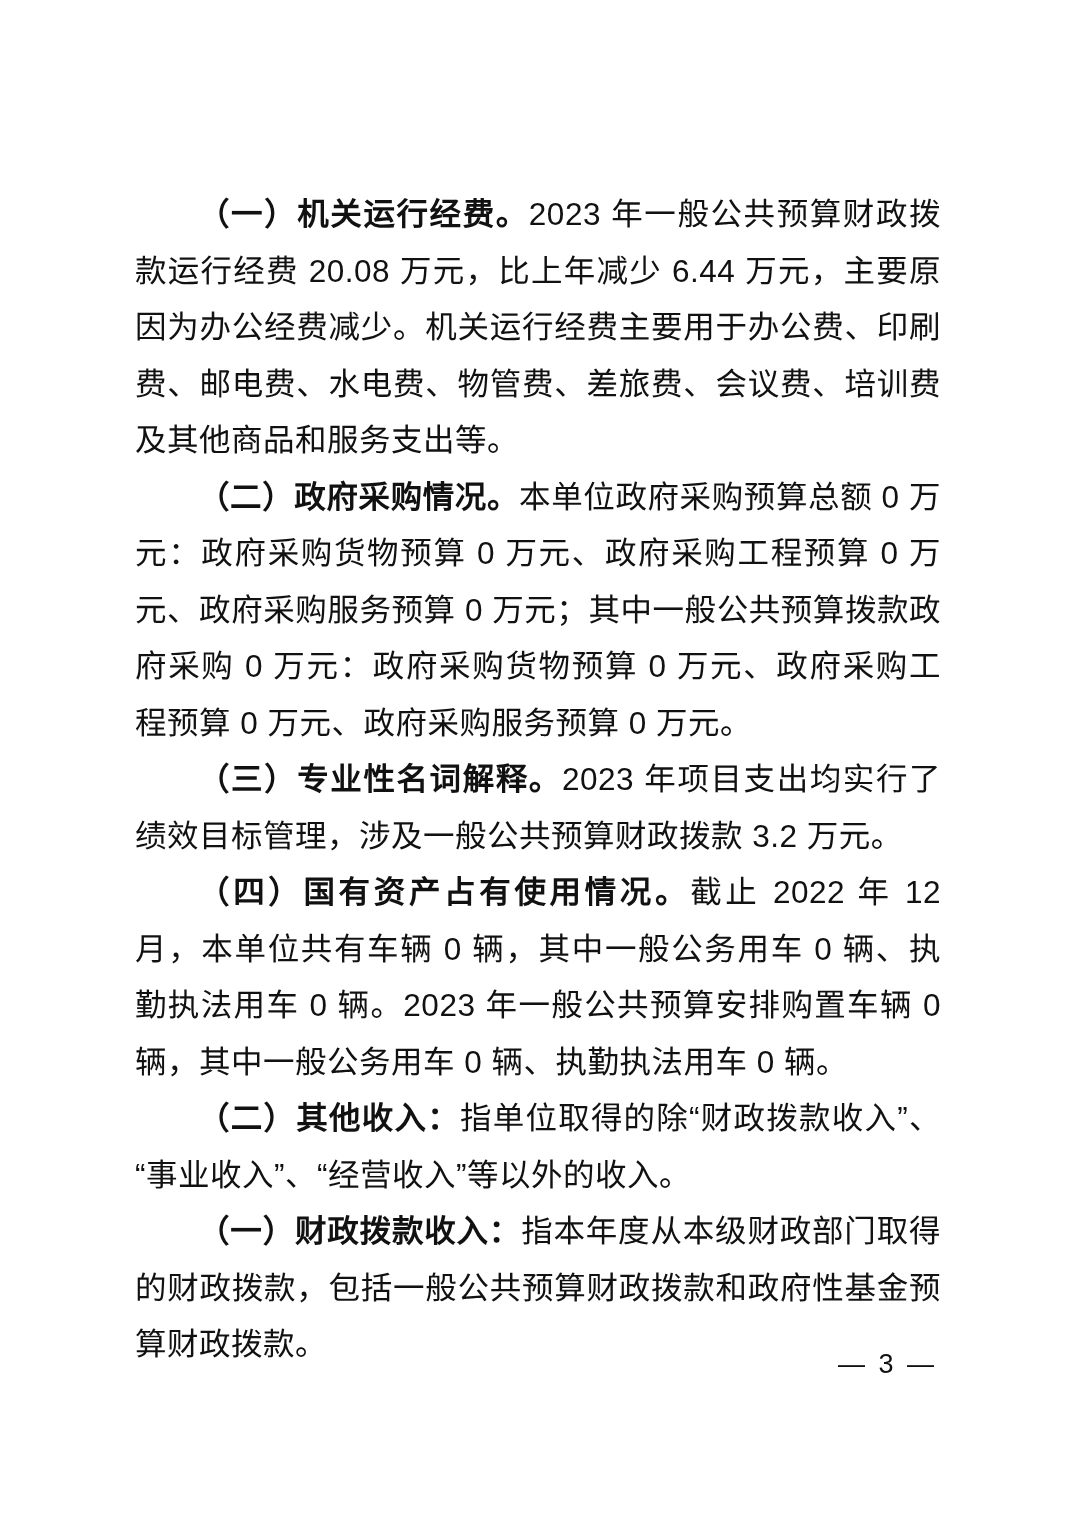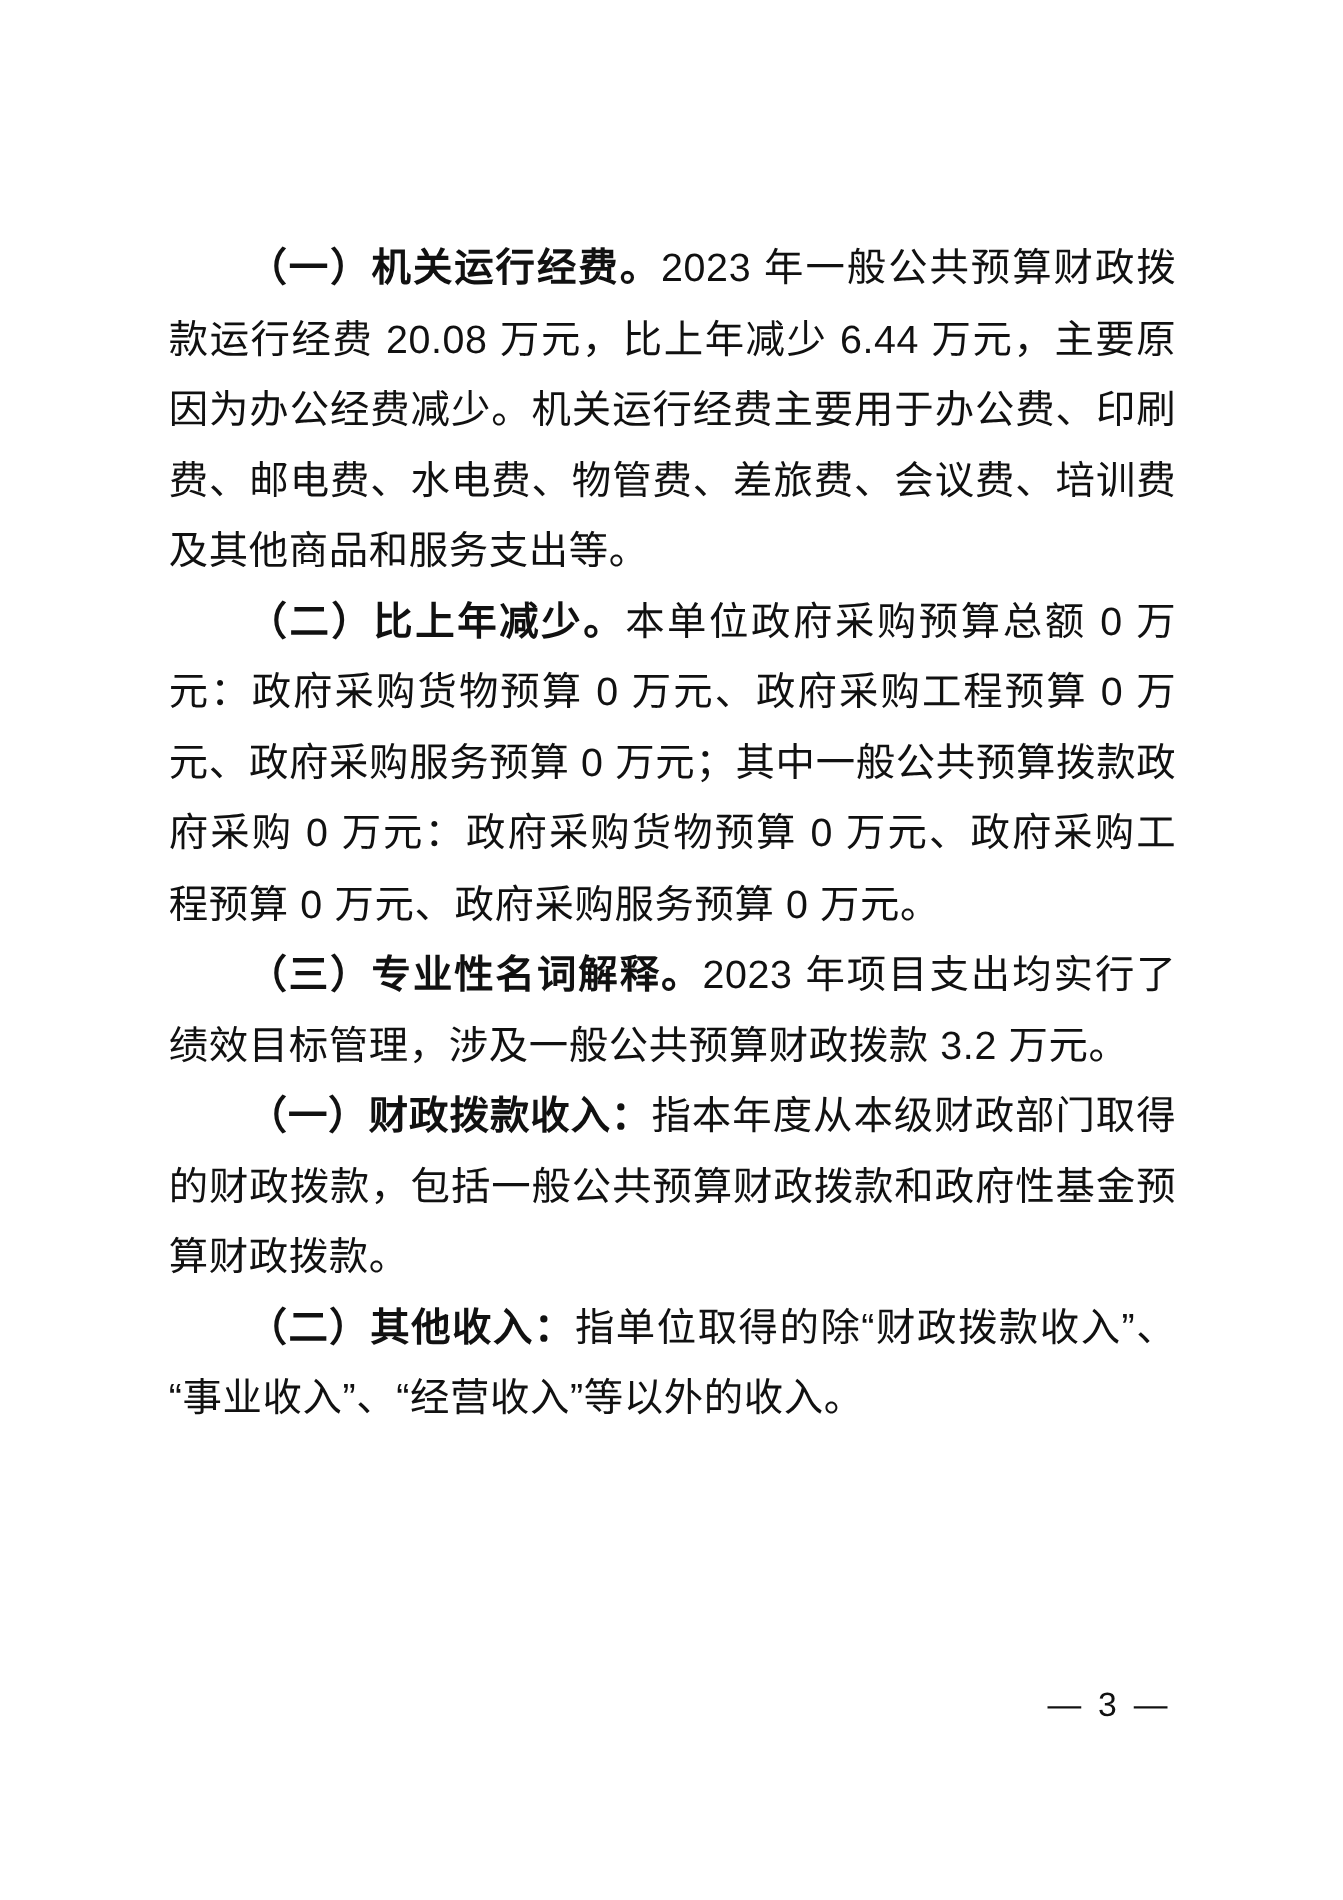--- a/index.html
+++ b/index.html
@@ -51,26 +51,27 @@
   }
 </style>
 </head>
 <body>
 
 <div class="page">
   <div class="content">
 
     <p class="para"><span class="lead">（一）机关运行经费。</span><span>2023 年一般公共预算财政拨款运行经费 20.08 万元，比上年减少 6.44 万元，主要原因为办公经费减少。机关运行经费主要用于办公费、印刷费、邮电费、水电费、物管费、差旅费、会议费、培训费及其他商品和服务支出等。</span></p>
 
-    <p class="para"><span class="lead">（二）比上年减少。</span><span>本单位政府采购预算总额 0 万元：政府采购货物预算 0 万元、政府采购工程预算 0 万元、政府采购服务预算 0 万元；其中一般公共预算拨款政府采购 0 万元：政府采购货物预算 0 万元、政府采购工程预算 0 万元、政府采购服务预算 0 万元。</span></p>
+    <p class="para"><span class="lead">（二）政府采购情况。</span><span>本单位政府采购预算总额 0 万元：政府采购货物预算 0 万元、政府采购工程预算 0 万元、政府采购服务预算 0 万元；其中一般公共预算拨款政府采购 0 万元：政府采购货物预算 0 万元、政府采购工程预算 0 万元、政府采购服务预算 0 万元。</span></p>
 
     <p class="para"><span class="lead">（三）专业性名词解释。</span><span>2023 年项目支出均实行了绩效目标管理，涉及一般公共预算财政拨款 3.2 万元。</span></p>
 
+    <p class="para"><span class="lead">（四）国有资产占有使用情况。</span><span>截止 2022 年 12 月，本单位共有车辆 0 辆，其中一般公务用车 0 辆、执勤执法用车 0 辆。2023 年一般公共预算安排购置车辆 0 辆，其中一般公务用车 0 辆、执勤执法用车 0 辆。</span></p>
 
 
+    <p class="para"><span class="lead">（二）其他收入：</span><span>指单位取得的除“财政拨款收入”、“事业收入”、“经营收入”等以外的收入。</span></p>
+
     <p class="para"><span class="lead">（一）财政拨款收入：</span><span>指本年度从本级财政部门取得的财政拨款，包括一般公共预算财政拨款和政府性基金预算财政拨款。</span></p>
-
-    <p class="para"><span class="lead">（二）其他收入：</span><span>指单位取得的除“财政拨款收入”、“事业收入”、“经营收入”等以外的收入。</span></p>
 
   </div>
 
   <div class="footer">— 3 —</div>
 </div>
 
 </body></html>

